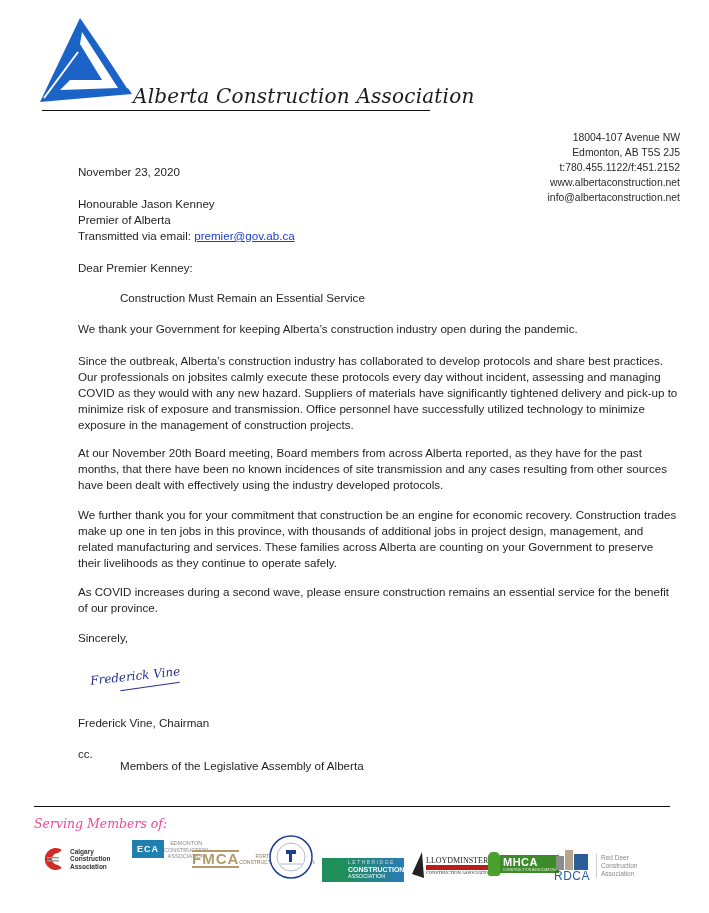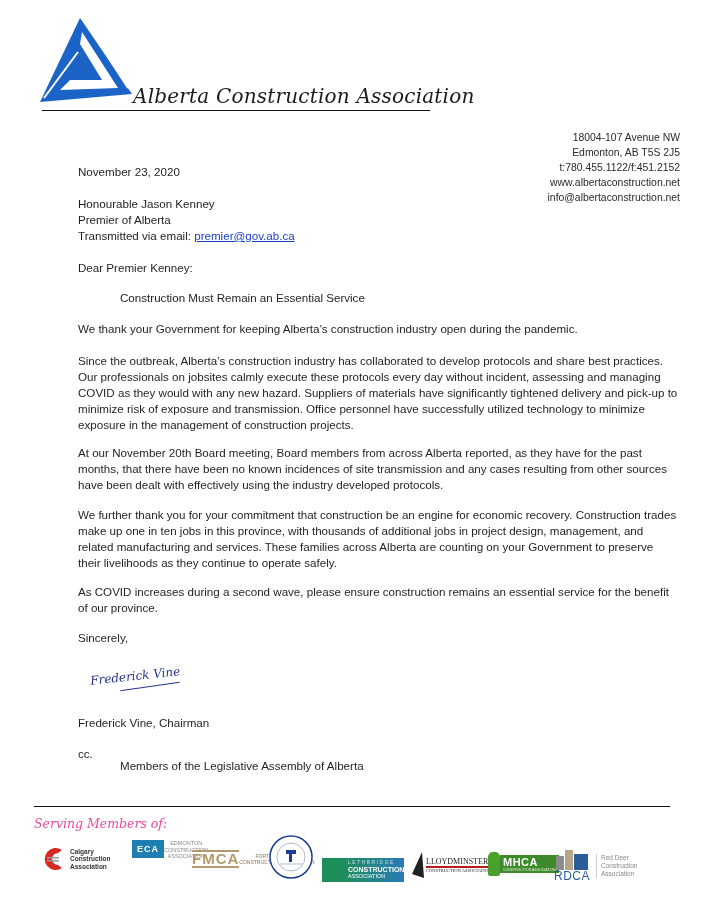--- a/index.html
+++ b/index.html
@@ -116,21 +116,21 @@
     <div style="position:absolute; left:26px; top:8px; font-size:7px; font-weight:bold; color:#fff;">CONSTRUCTION</div>
     <div style="position:absolute; left:26px; top:15px; font-size:5.5px; color:#fff;">ASSOCIATION</div>
   </div>
 </div>
 
 <div class="mlogo" style="left:412px; top:852px;">
   <svg width="12" height="26" viewBox="0 0 12 26">
     <polygon points="10,0 12,26 0,22" fill="#222"></polygon>
   </svg>
   <div style="margin-left:2px;">
-    <div style="font-family:'Liberation Serif', serif; font-size:8px; color:#222; border-bottom:2px solid #b91c1c;">LLOYDMINSTER</div>
+    <div style="font-family:'Liberation Serif', serif; font-size:8px; color:#222; border-bottom:5px solid #b91c1c;">LLOYDMINSTER</div>
     <div style="font-family:'Liberation Serif', serif; font-size:4.5px; color:#222;">CONSTRUCTION ASSOCIATION</div>
   </div>
 </div>
 
 <div class="mlogo" style="left:488px; top:852px;">
   <div style="width:12px; height:24px; background:#4aa02c; border-radius:5px 5px 2px 2px;"></div>
   <div style="background:#3d8a2a; padding:1px 3px;">
     <div style="font-size:11px; font-weight:bold; color:#fff; letter-spacing:0.5px;">MHCA</div>
     <div style="font-size:3.5px; color:#e6f2e0;">CONSTRUCTION ASSOCIATION</div>
   </div>

